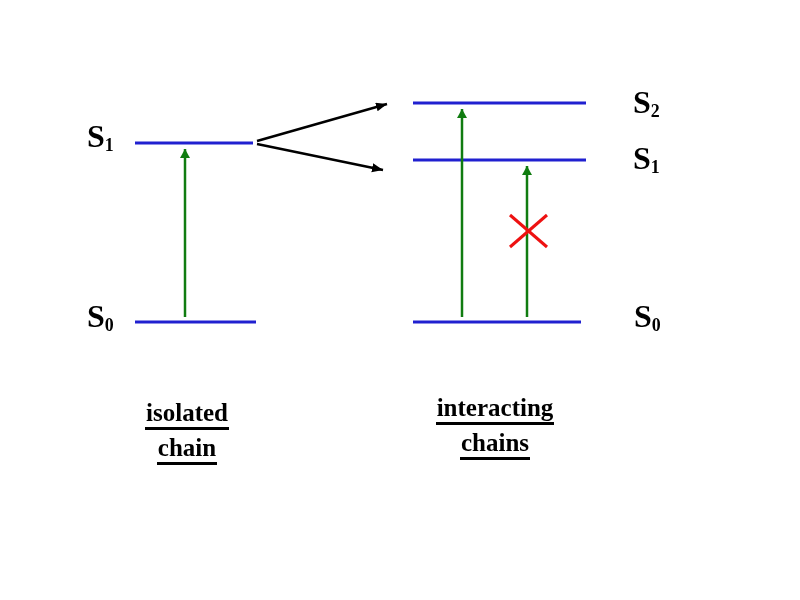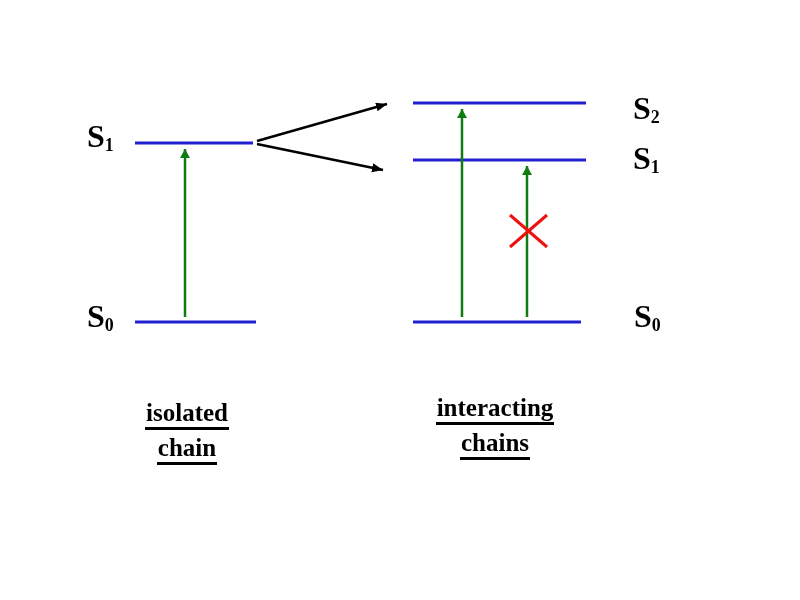--- a/index.html
+++ b/index.html
@@ -78,21 +78,21 @@
     <g>
       <line x1="510" y1="215" x2="547" y2="247" stroke-width="3" stroke="#EE1111"></line>
       <line x1="547" y1="215" x2="510" y2="247" stroke-width="3" stroke="#EE1111"></line>
     </g>
   </svg>
 
   <div class="state-label" style="left:87px; top:120px;"><span>S</span><sub>1</sub></div>
 
   <div class="state-label" style="left:87px; top:300px;"><span>S</span><sub>0</sub></div>
 
-  <div class="state-label" style="left:633px; top:92px;text-align:right;"><span>S</span><sub>2</sub></div>
+  <div class="state-label" style="left:633px; top:86px;text-align:right;"><span>S</span><sub>2</sub></div>
 
   <div class="state-label" style="left:633px; top:142px;"><span>S</span><sub>1</sub></div>
 
   <div class="state-label" style="left:634px; top:300px;"><span>S</span><sub>0</sub></div>
 
   <div class="caption" style="left:92px; top:395px;">
     <span class="cap-line"><span class="u">isolated</span></span>
     <span class="cap-line"><span class="u">chain</span></span>
   </div>
 

